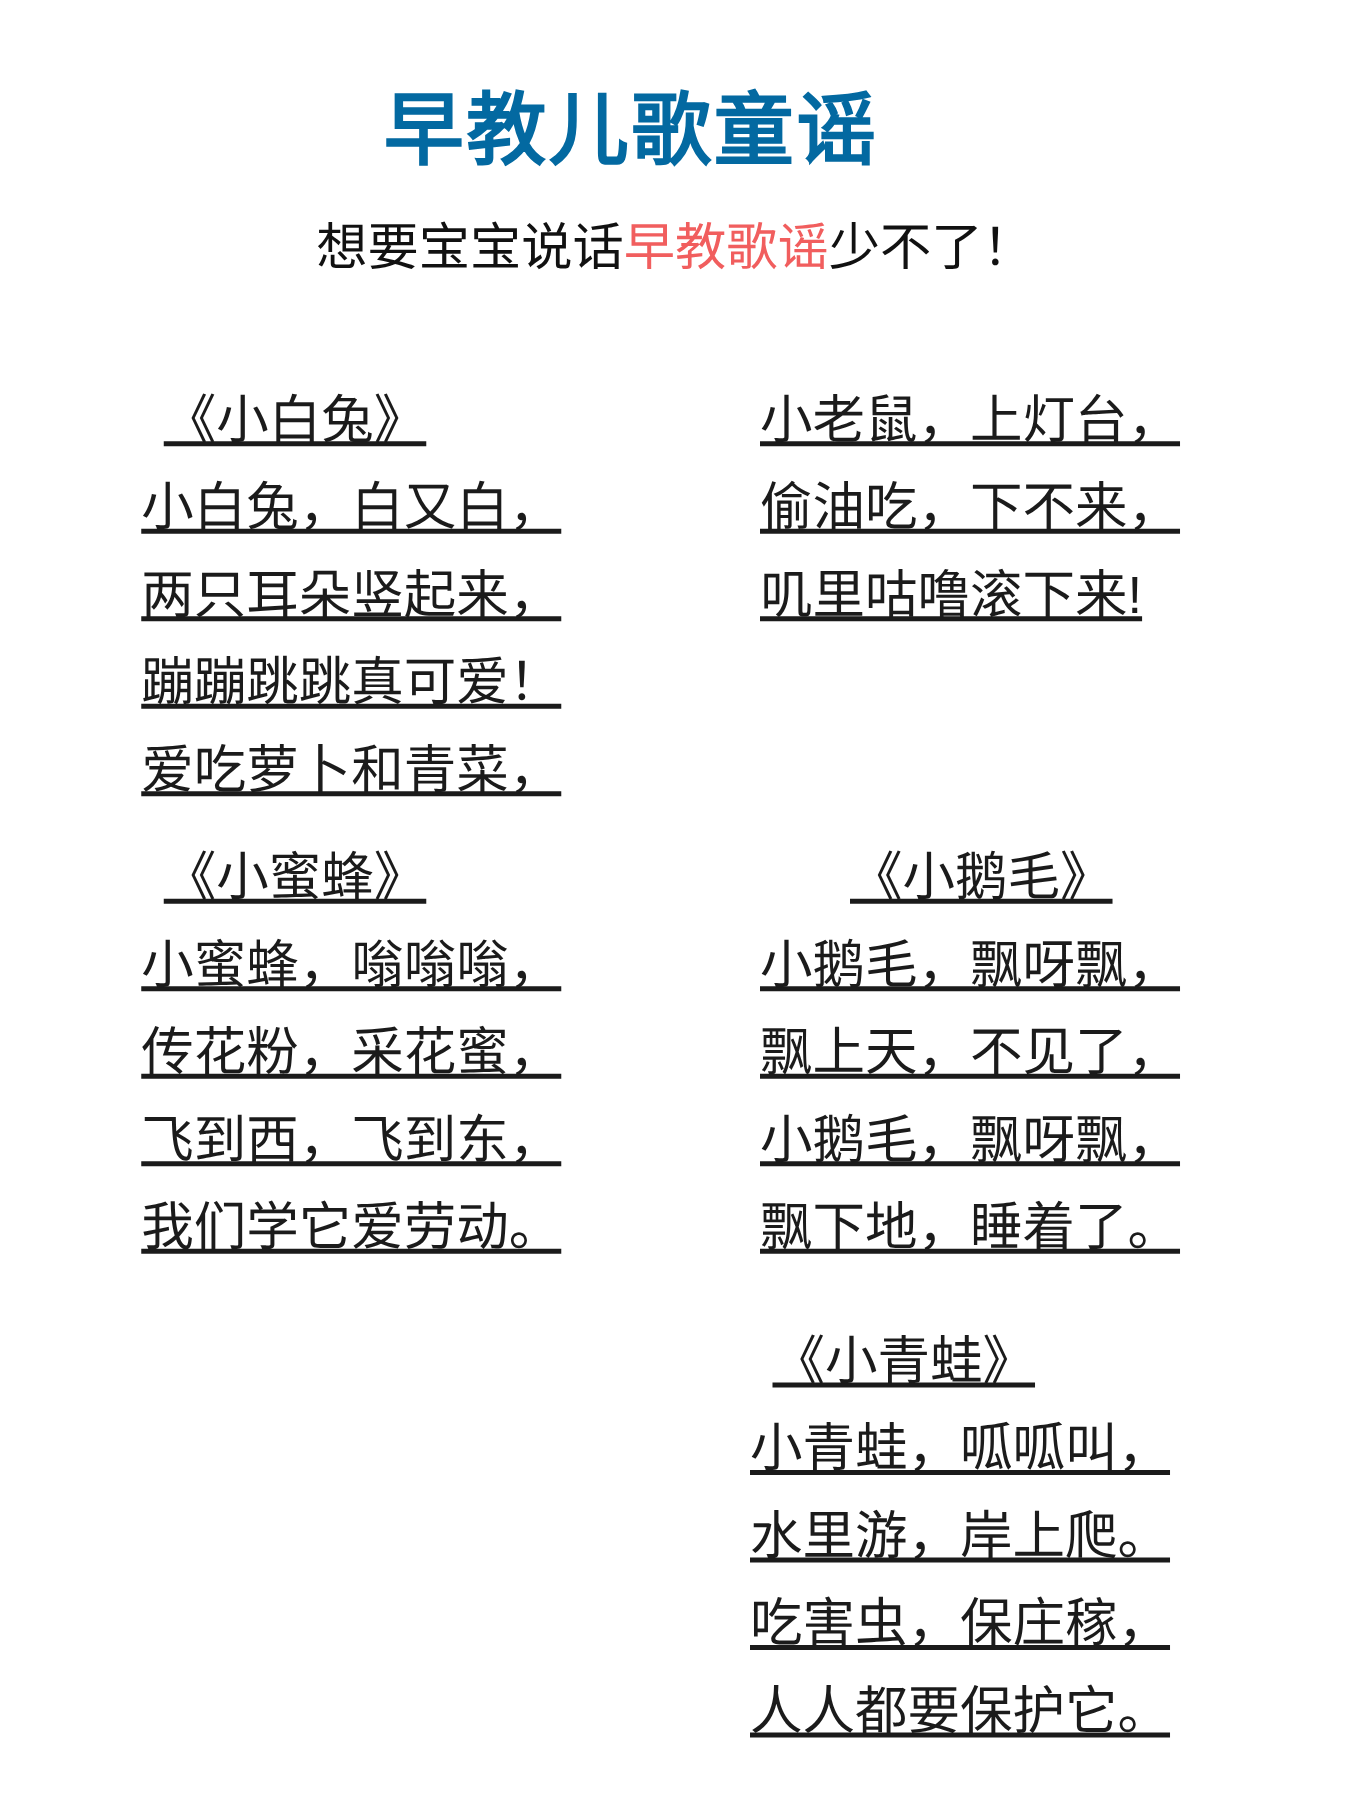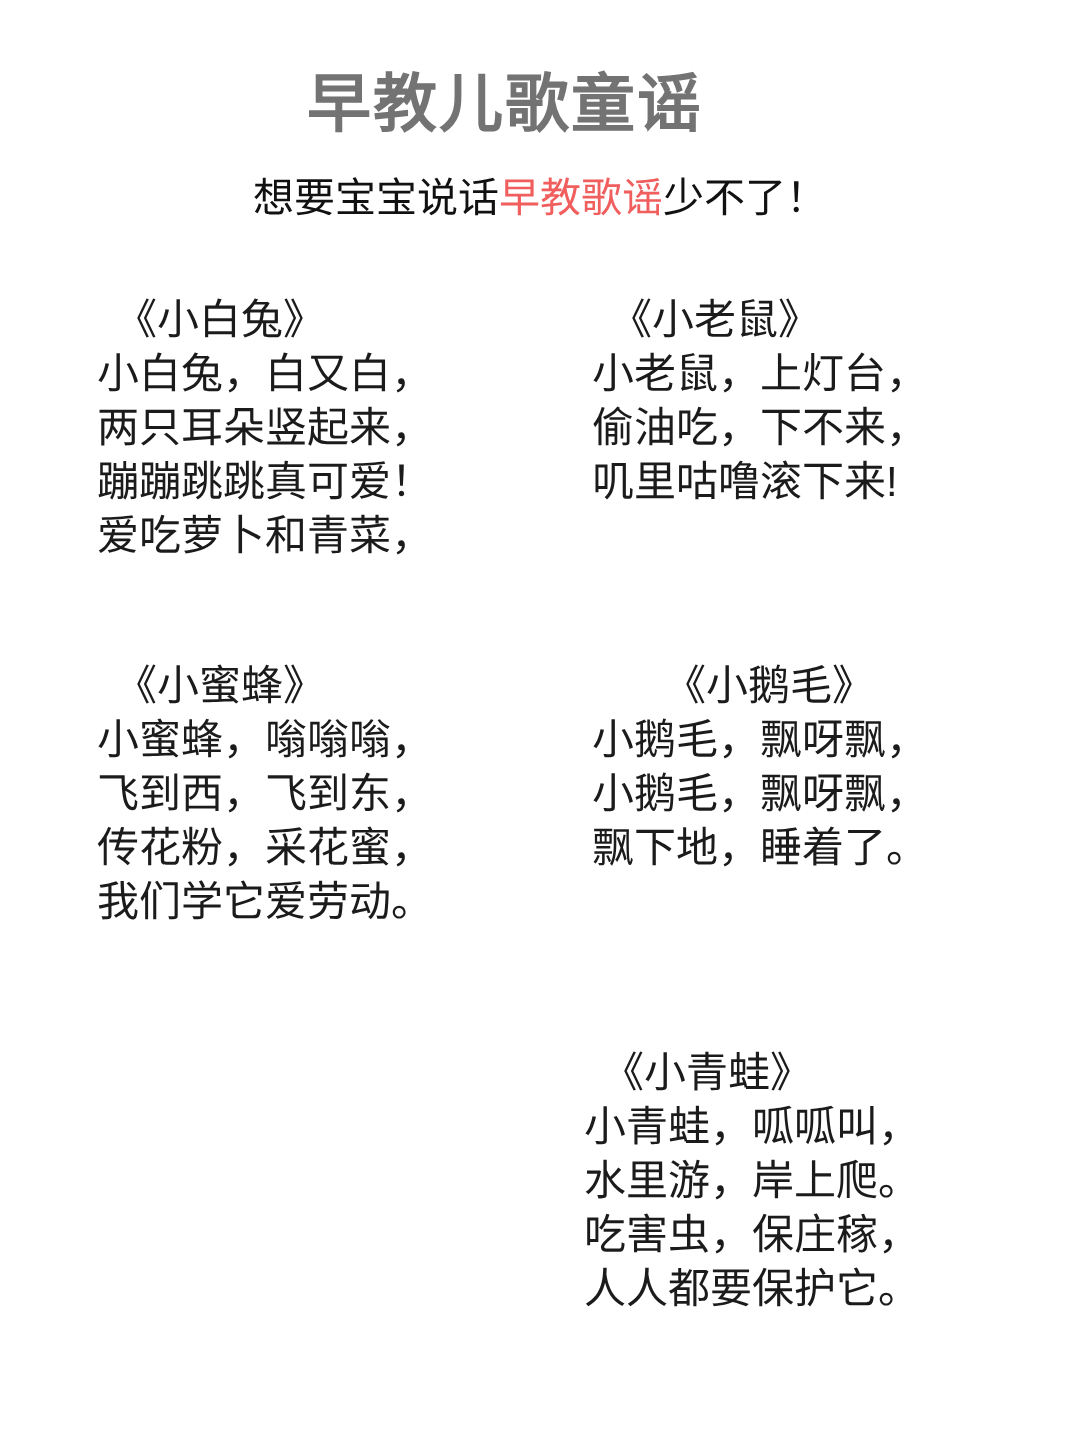--- a/index.html
+++ b/index.html
@@ -19,21 +19,21 @@
     position: absolute;
     left: 0;
     top: 66px;
     width: 1010px;            
     text-align: center;
     margin: 0;
     font-size: 64px;
     line-height: 76px;
     font-weight: 900;
     letter-spacing: 2px;
-    color: #737373;
+    color: #0369a1;
     white-space: nowrap;
   }
   .subtitle {
     position: absolute;
     left: 0;
     top: 172px;
     width: 1080px;
     text-align: center;
     margin: 0;
     font-size: 41px;
@@ -48,25 +48,26 @@
   .rhyme {
     position: absolute;
     margin: 0;
     font-size: 42px;
     line-height: 54px;
     font-weight: 400;
     color: #1b1b1b;
     white-space: nowrap;
   }
   .rhyme h2, .rhyme p {
-    margin: 0;
+    margin: 16px;
     padding: 0;
     font-size: inherit;
     line-height: inherit;
     font-weight: inherit;
+    text-decoration: underline;
   }
   
   .rhyme h2 { padding-left: 18px; }
   .pos-r1c1 { left: 97px;  top: 293px; }
   .pos-r1c2 { left: 592px; top: 293px; }
   .pos-r2c1 { left: 97px;  top: 659px; }
   .pos-r2c2 { left: 592px; top: 659px; text-align: center; }
   .pos-r3c1 { left: 53px;  top: 1046px; }
   .pos-r3c2 { left: 584px; top: 1046px; }
 </style>
@@ -81,37 +82,37 @@
 
   <section class="rhyme pos-r1c1">
     <h2>《小白兔》</h2>
     <p>小白兔，白又白，</p>
     <p>两只耳朵竖起来，</p>
     <p>蹦蹦跳跳真可爱！</p>
     <p>爱吃萝卜和青菜，</p>
   </section>
 
   <section class="rhyme pos-r1c2">
-    <h2>《小老鼠》</h2>
     <p>小老鼠，上灯台，</p>
     <p>偷油吃，下不来，</p>
     <p>叽里咕噜滚下来!</p>
   </section>
 
   <section class="rhyme pos-r2c1">
     <h2>《小蜜蜂》</h2>
     <p>小蜜蜂，嗡嗡嗡，</p>
+    <p>传花粉，采花蜜，</p>
     <p>飞到西，飞到东，</p>
-    <p>传花粉，采花蜜，</p>
     <p>我们学它爱劳动。</p>
   </section>
 
   <section class="rhyme pos-r2c2">
     <h2>《小鹅毛》</h2>
     <p>小鹅毛，飘呀飘，</p>
+    <p>飘上天，不见了，</p>
     <p>小鹅毛，飘呀飘，</p>
     <p>飘下地，睡着了。</p>
   </section>
 
 
   <section class="rhyme pos-r3c2">
     <h2>《小青蛙》</h2>
     <p>小青蛙，呱呱叫，</p>
     <p>水里游，岸上爬。</p>
     <p>吃害虫，保庄稼，</p>

